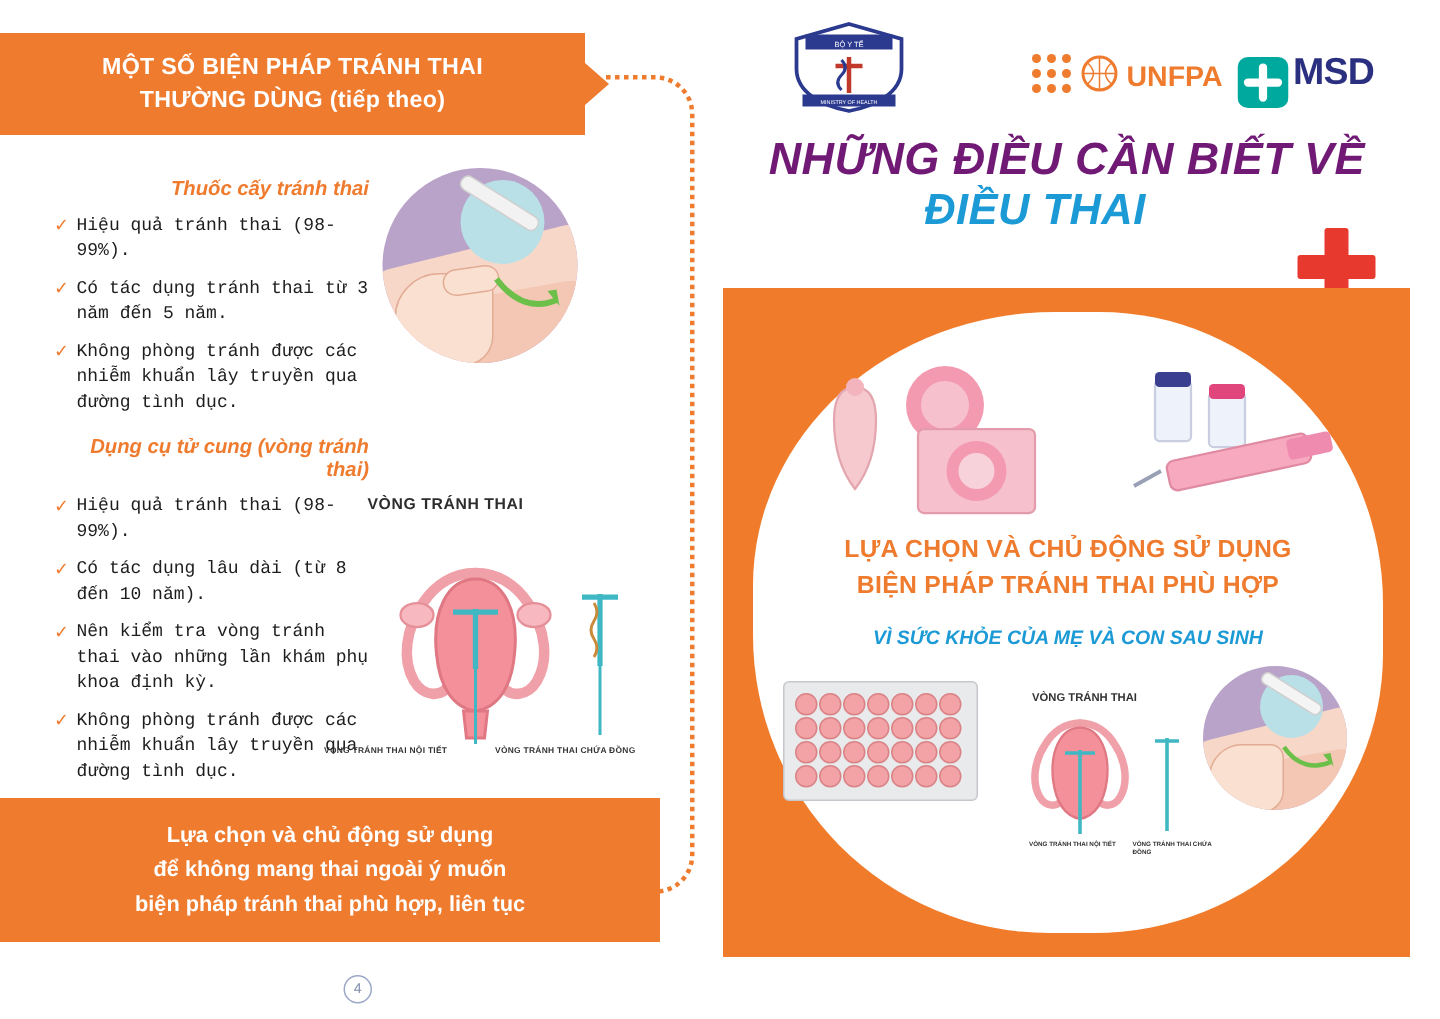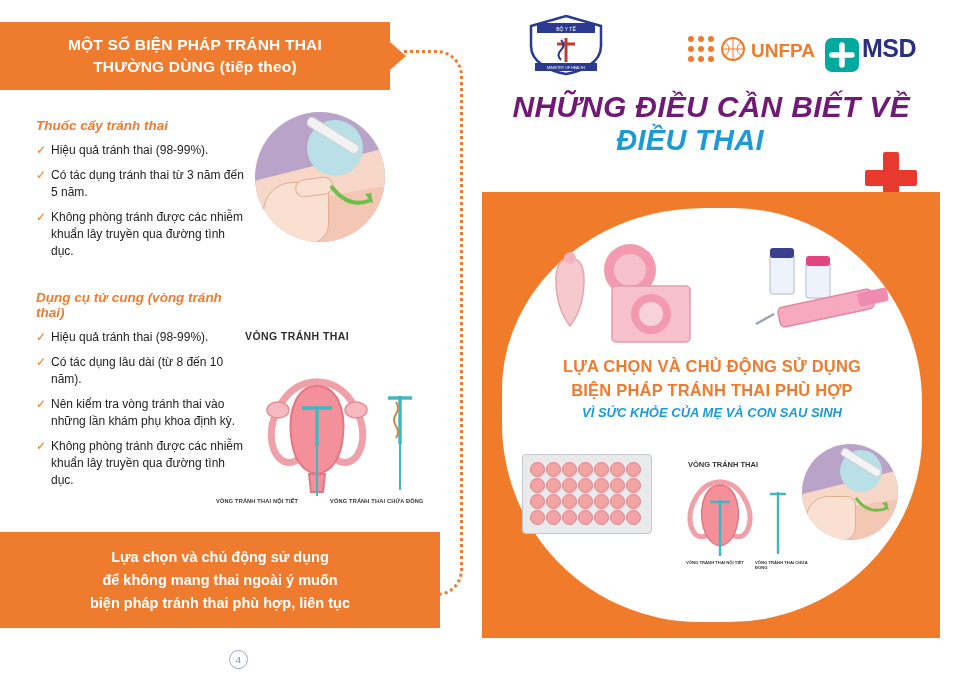--- a/index.html
+++ b/index.html
@@ -73,36 +73,37 @@
     width: 210px;
   }
   .sec1 { top: 118px; }
   .sec2 { top: 290px; }
   .sec-title {
     color: #ef7b2e;
     font-style: italic;
     font-weight: bold;
     font-size: 13.5px;
     margin-bottom: 9px;
+    text-align: right;
   }
   .bullet {
     display: flex;
     font-size: 12px;
     color: #1d1d1d;
     line-height: 17px;
     margin-bottom: 8px;
   }
   .bullet .tick {
     color: #ef7b2e;
     width: 15px;
     flex: 0 0 15px;
     font-size: 12px;
     line-height: 17px;
   }
-  .bullet .btxt { flex: 1; }
+  .bullet .btxt { flex: 1; font-family: Liberation Mono, monospace; }
 
   
   .implant-circle {
     position: absolute;
     left: 255px; top: 112px;
     width: 130px; height: 130px;
     border-radius: 50%;
     background: #b9a3c9;
     overflow: hidden;
   }
@@ -299,21 +300,21 @@
     color: #ef7b2e;
     line-height: 24px;
     letter-spacing: .2px;
   }
   .bt2 {
     font-size: 13px;
     font-weight: bold;
     font-style: italic;
     color: #1c9ad6;
     line-height: 22px;
-    margin-top: 0;
+    margin-top: 12px;
   }
 
   
   .prod-row { position: absolute; left: 60px; top: 46px; width: 380px; height: 110px; }
   .pill-pack {
     position: absolute; left: 40px; top: 262px;
     width: 128px; height: 78px;
     background: #e9eaec;
     border: 1.5px solid #c5c7cc;
     border-radius: 4px;

